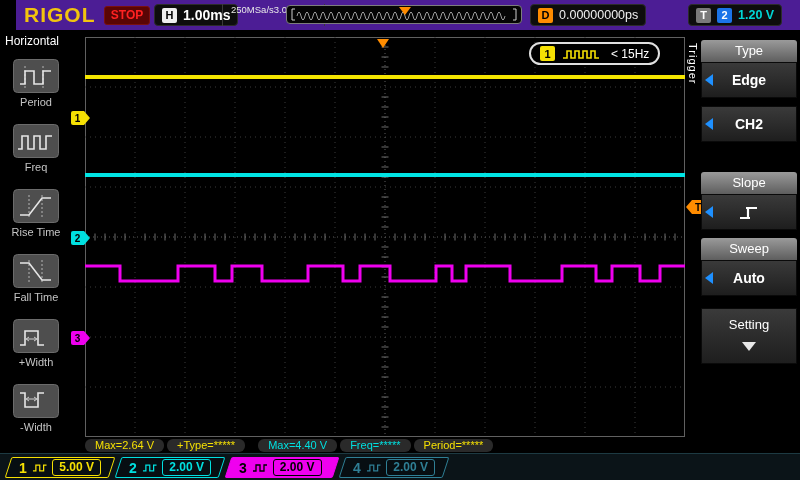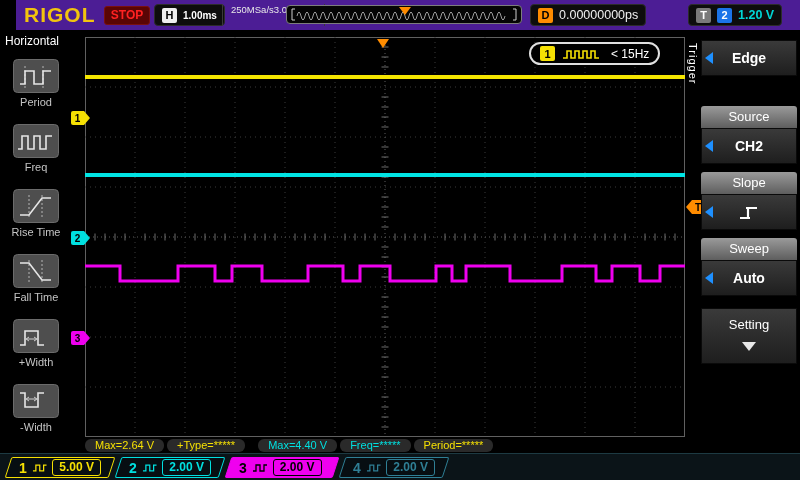--- a/index.html
+++ b/index.html
@@ -15,21 +15,21 @@
   .pill{height:22px;display:flex;align-items:center;gap:6px;background:#0d0d0d;
     border:1px solid #2c2c2c;border-radius:4px;padding:0 7px}
   #hgroup{left:138px;top:4px}
   .sqbadge{width:15px;height:15px;border-radius:2px;font-size:11px;font-weight:bold;
     display:flex;align-items:center;justify-content:center;flex:0 0 auto}
   .b-white{background:#efefef;color:#000}
   .b-orange{background:#ff8c00;color:#000}
   .b-gray{background:#7a7a7a;color:#fff}
   .b-blue{background:#1b74e8;color:#fff}
   .b-yellow{background:#f5e003;color:#000}
-  #timebase{color:#fff;font-weight:bold;font-size:10px}
+  #timebase{color:#fff;font-weight:bold;font-size:14px}
   #acq{left:206px;top:4px;height:22px;padding:0 8px;border-left:1px solid #3a3a3a;border-right:1px solid #3a3a3a;
     display:flex;flex-direction:row;justify-content:center}
   #acq div{font-size:9.5px;line-height:11px;color:#e8e8e8}
   #hstrip{left:270px;top:5px;width:236px;height:19px;border:1px solid #7d7d7d;border-radius:4px;background:#050505}
   #hstrip svg{display:block;width:100%;height:100%}
   #delaygrp{left:514px;top:4px}
   #delayval{font-size:12.5px;color:#f0f0f0}
   #triggrp{left:672px;top:4px}
   #triglevel{color:#00d6d6;font-weight:bold;font-size:12.5px}
 
@@ -339,28 +339,28 @@
 <div id="tleveltag" class="abs" style="top: 200px; color: rgb(255, 140, 0);">
   <span class="arrowl"></span>
     <span class="box">
       <span class="num">T</span>
     </span>
 </div>
 
 <div id="rptab" class="abs">Trigger</div>
 
 <div class="rp-sec" style="top:40px">
+  <div class="rp-head">Type</div>
   <div class="rp-val">
     <span class="rp-arrow"></span>
     <span>Edge</span>
   </div>
 </div>
 
 <div class="rp-sec" style="top:106px">
-  <div class="rp-head">Source</div>
   <div class="rp-val">
     <span class="rp-arrow"></span>
     <span>CH2</span>
   </div>
 </div>
 
 <div class="rp-sec" style="top:172px">
   <div class="rp-head">Slope</div>
   <div class="rp-val">
     <span class="rp-arrow"></span>

